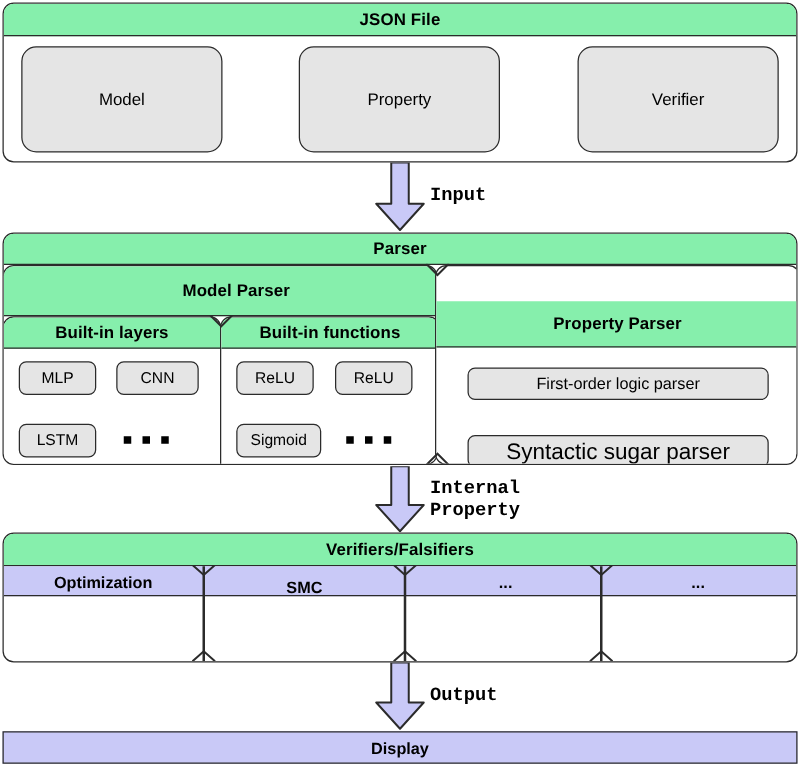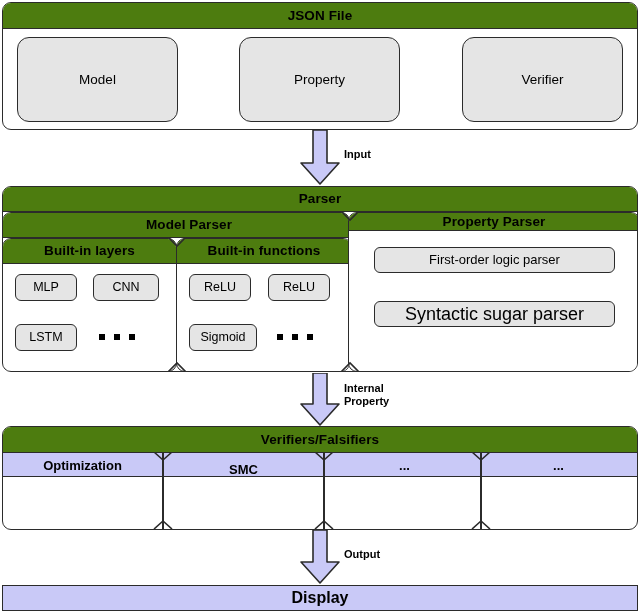--- a/index.html
+++ b/index.html
@@ -27,21 +27,21 @@
     background: #ffffff;
     border: 1.6px solid #2b2b2b;
     border-radius: 9px;
     overflow: hidden;
   }
   .panel.sharp { border-radius: 0; }
 
   .panel-head {
     box-sizing: border-box;
     width: 100%;
-    background: #4d7c0f;
+    background: #86efac;
     border-bottom: 1.6px solid #2b2b2b;
     font-weight: bold;
     font-size: 13.5px;
     text-align: center;
     line-height: 1;
     display: flex;
     align-items: center;
     justify-content: center;
     letter-spacing: 0.1px;
   }
@@ -82,24 +82,25 @@
   }
 
   
   .arrow {
     position: absolute;
   }
   .arrow svg { display: block; }
 
   .arrow-label {
     position: absolute;
-    font-size: 11px;
+    font-size: 15px;
     font-weight: bold;
     line-height: 1.18;
     white-space: pre-line;
+    font-family: Liberation Mono, monospace;
   }
 
   
   .yjoint {
     position: absolute;
     pointer-events: none;
   }
   .yjoint svg { display: block; }
 
   
@@ -129,21 +130,21 @@
     </svg>
   </div>
   <div class="arrow-label" style="left:344px; top:148px;">Input</div>
 
   <div class="panel" style="left:2px; top:186px; width:636px; height:186px;">
     <div class="panel-head" style="height:25px;">Parser</div>
 
     <div class="panel-body" style="height:159px;">
 
       <div class="panel" style="left:-1px; top:0px; width:348px; height:160px;">
-        <div class="panel-head" style="height:25px;padding-left:26px;">Model Parser</div>
+        <div class="panel-head" style="height:40px;padding-left:26px;">Model Parser</div>
         <div class="panel-body" style="height:133px;">
 
           <div class="panel" style="left:-1px; top:0px; width:175px; height:134px;">
             <div class="panel-head" style="height:25px;">Built-in layers</div>
             <div class="panel-body" style="height:107px;">
               <div class="chip small" style="left:12px; top:10px; width:62px; height:27px;">MLP</div>
               <div class="chip small" style="left:90px; top:10px; width:66px; height:27px;">CNN</div>
               <div class="chip small" style="left:12px; top:60px; width:62px; height:27px;">LSTM</div>
               <div class="ellipsis" style="left:96px; top:70px;">
                 <i></i>
@@ -174,21 +175,21 @@
           </div>
           <div class="yjoint" style="left:164px; top:122px;">
             <svg width="20" height="12" viewBox="0 0 20 12">
               <path d="M1,12 L10,3 L19,12" fill="none" stroke="#2b2b2b" stroke-width="1.6"></path>
             </svg>
           </div>
         </div>
       </div>
 
       <div class="panel" style="left:345px; top:0px; width:292px; height:160px;">
-        <div class="panel-head" style="height:18px;">Property Parser</div>
+        <div class="panel-head" style="height:37px;margin-top:28px;">Property Parser</div>
         <div class="panel-body" style="height:133px;">
           <div class="chip small" style="left:25px; top:16px; width:241px; height:26px; font-size:13px;">First-order logic parser</div>
           <div class="chip small" style="left:25px; top:70px; width:241px; height:26px; font-size:18px;">Syntactic sugar parser</div>
         </div>
       </div>
 
       <div class="yjoint" style="left:337px; top:-1px;">
         <svg width="20" height="12" viewBox="0 0 20 12">
           <path d="M1,0 L10,9 L19,0" fill="none" stroke="#2b2b2b" stroke-width="1.6"></path>
         </svg>
@@ -278,16 +279,16 @@
 
   <div class="arrow" style="left:300px; top:530px;">
     <svg width="40" height="54" viewBox="0 0 40 54">
       <polygon points="13,0 27,0 27,32 39,32 20,53 1,32 13,32" fill="#c9c9f7" stroke="#2b2b2b" stroke-width="1.6" stroke-linejoin="round"></polygon>
     </svg>
   </div>
   <div class="arrow-label" style="left:344px; top:548px;">Output</div>
 
   <div class="panel sharp" style="left:2px; top:585px; width:636px; height:26px; background:#c9c9f7;">
     <div style="width:100%; height:100%; display:flex; align-items:center;
-                justify-content:center; font-weight:bold; font-size:16px;">Display</div>
+                justify-content:center; font-weight:bold; font-size:13px;">Display</div>
   </div>
 
 </div>
 
 </body></html>

